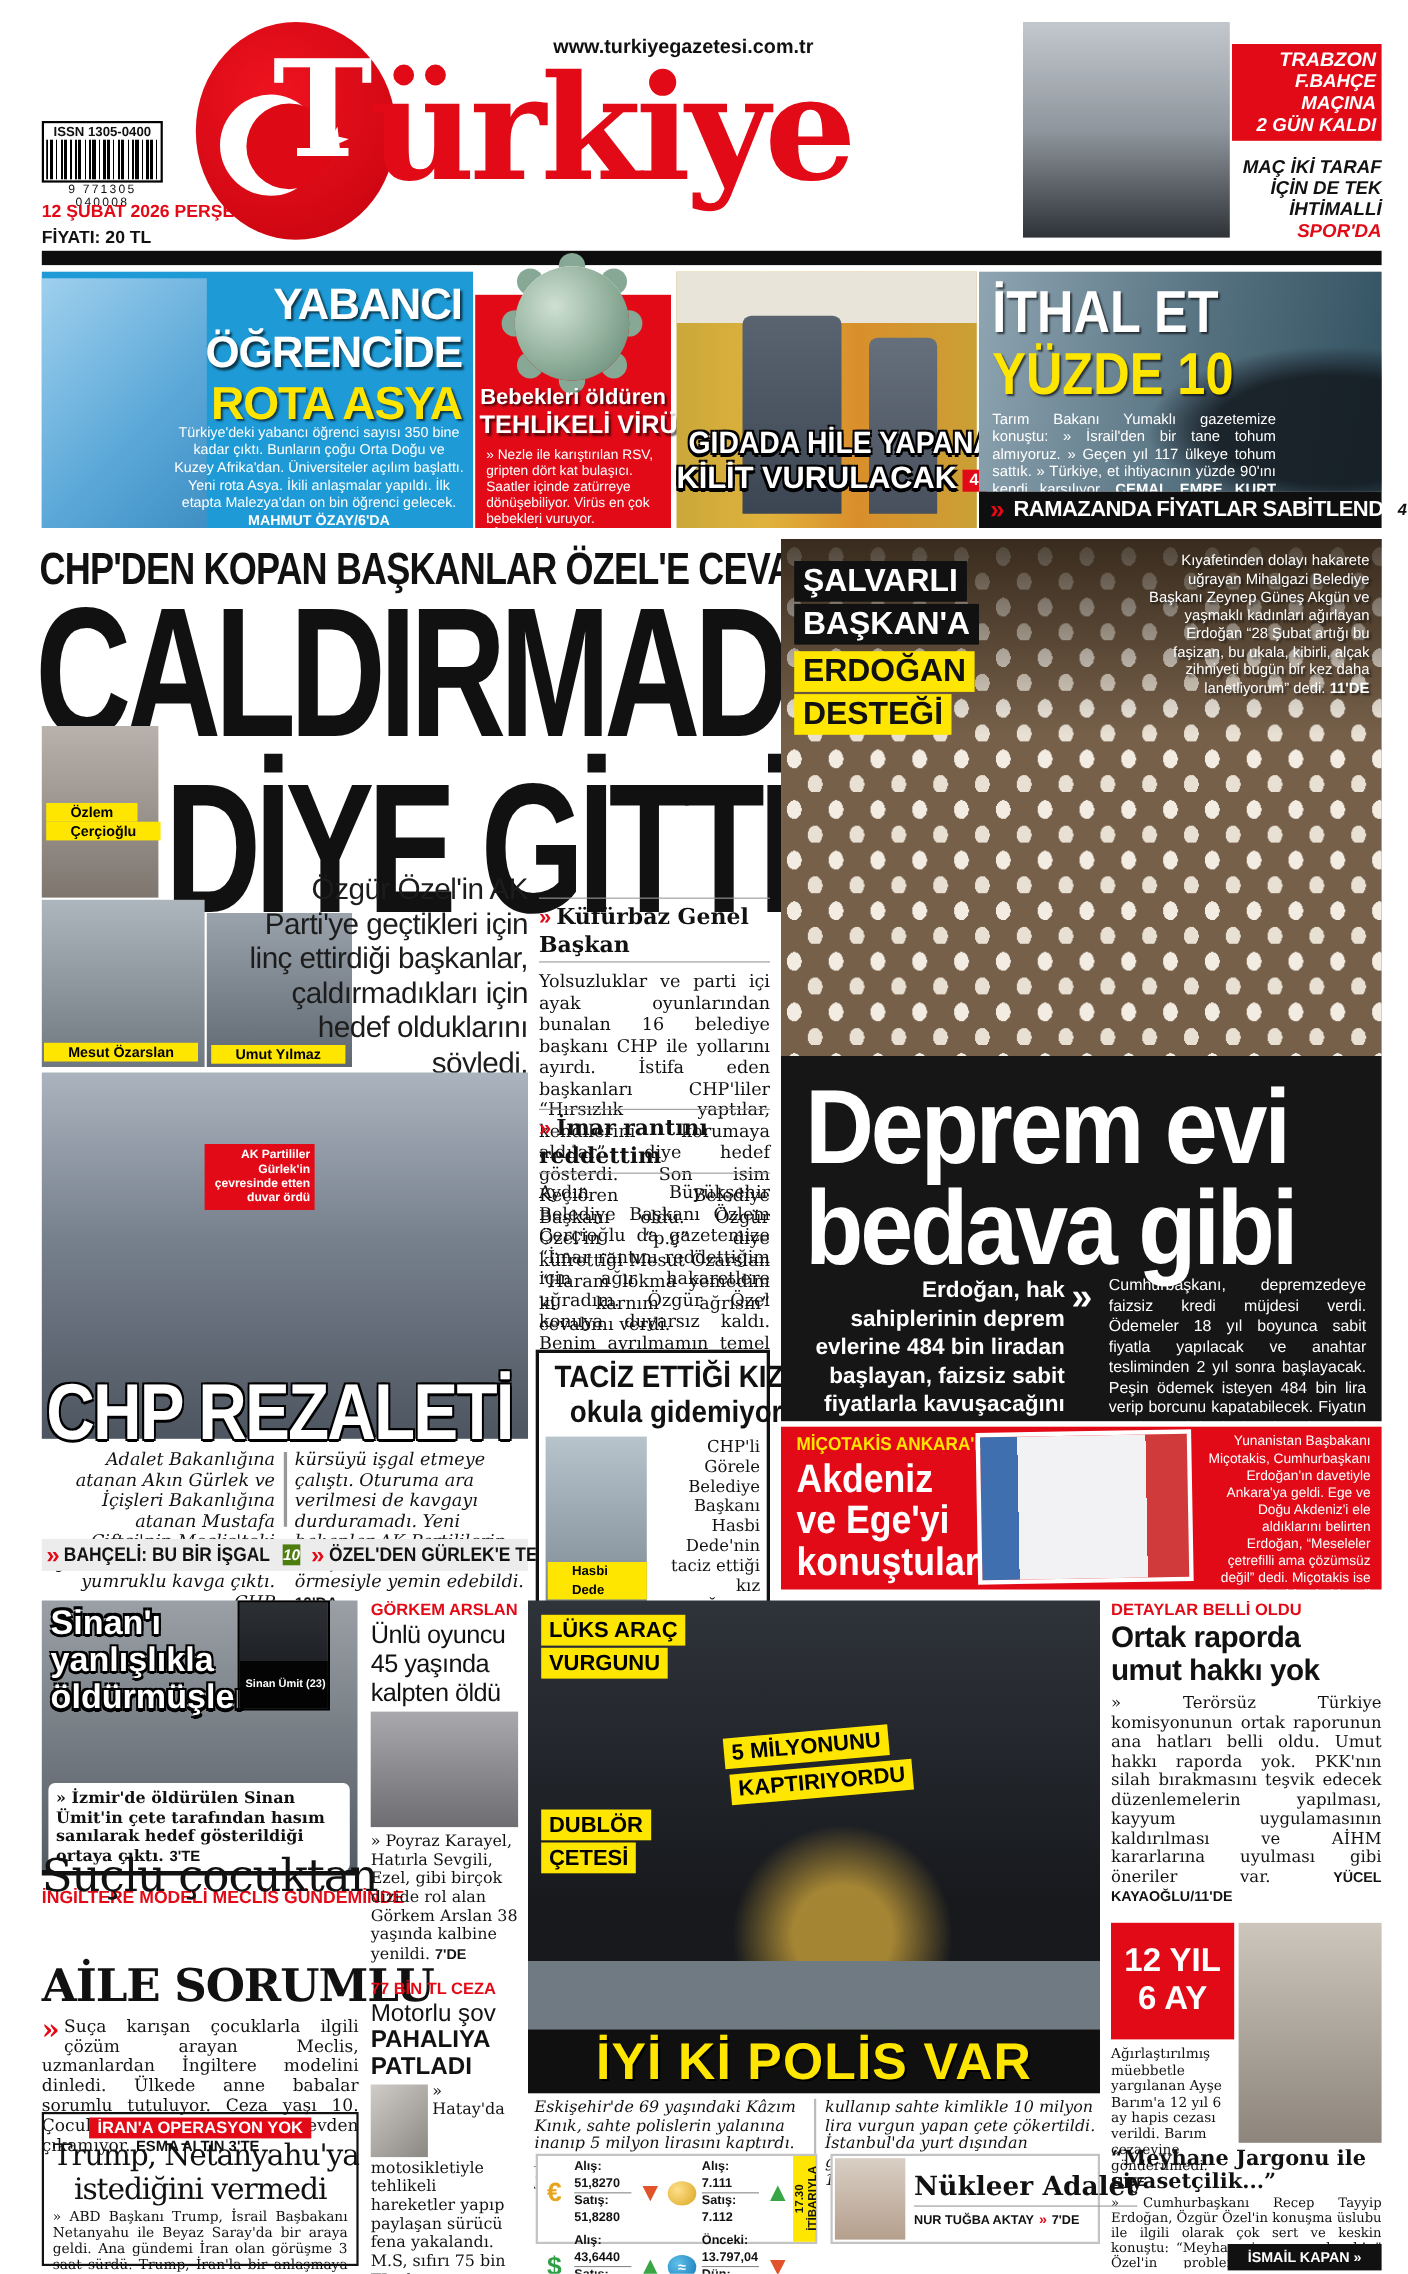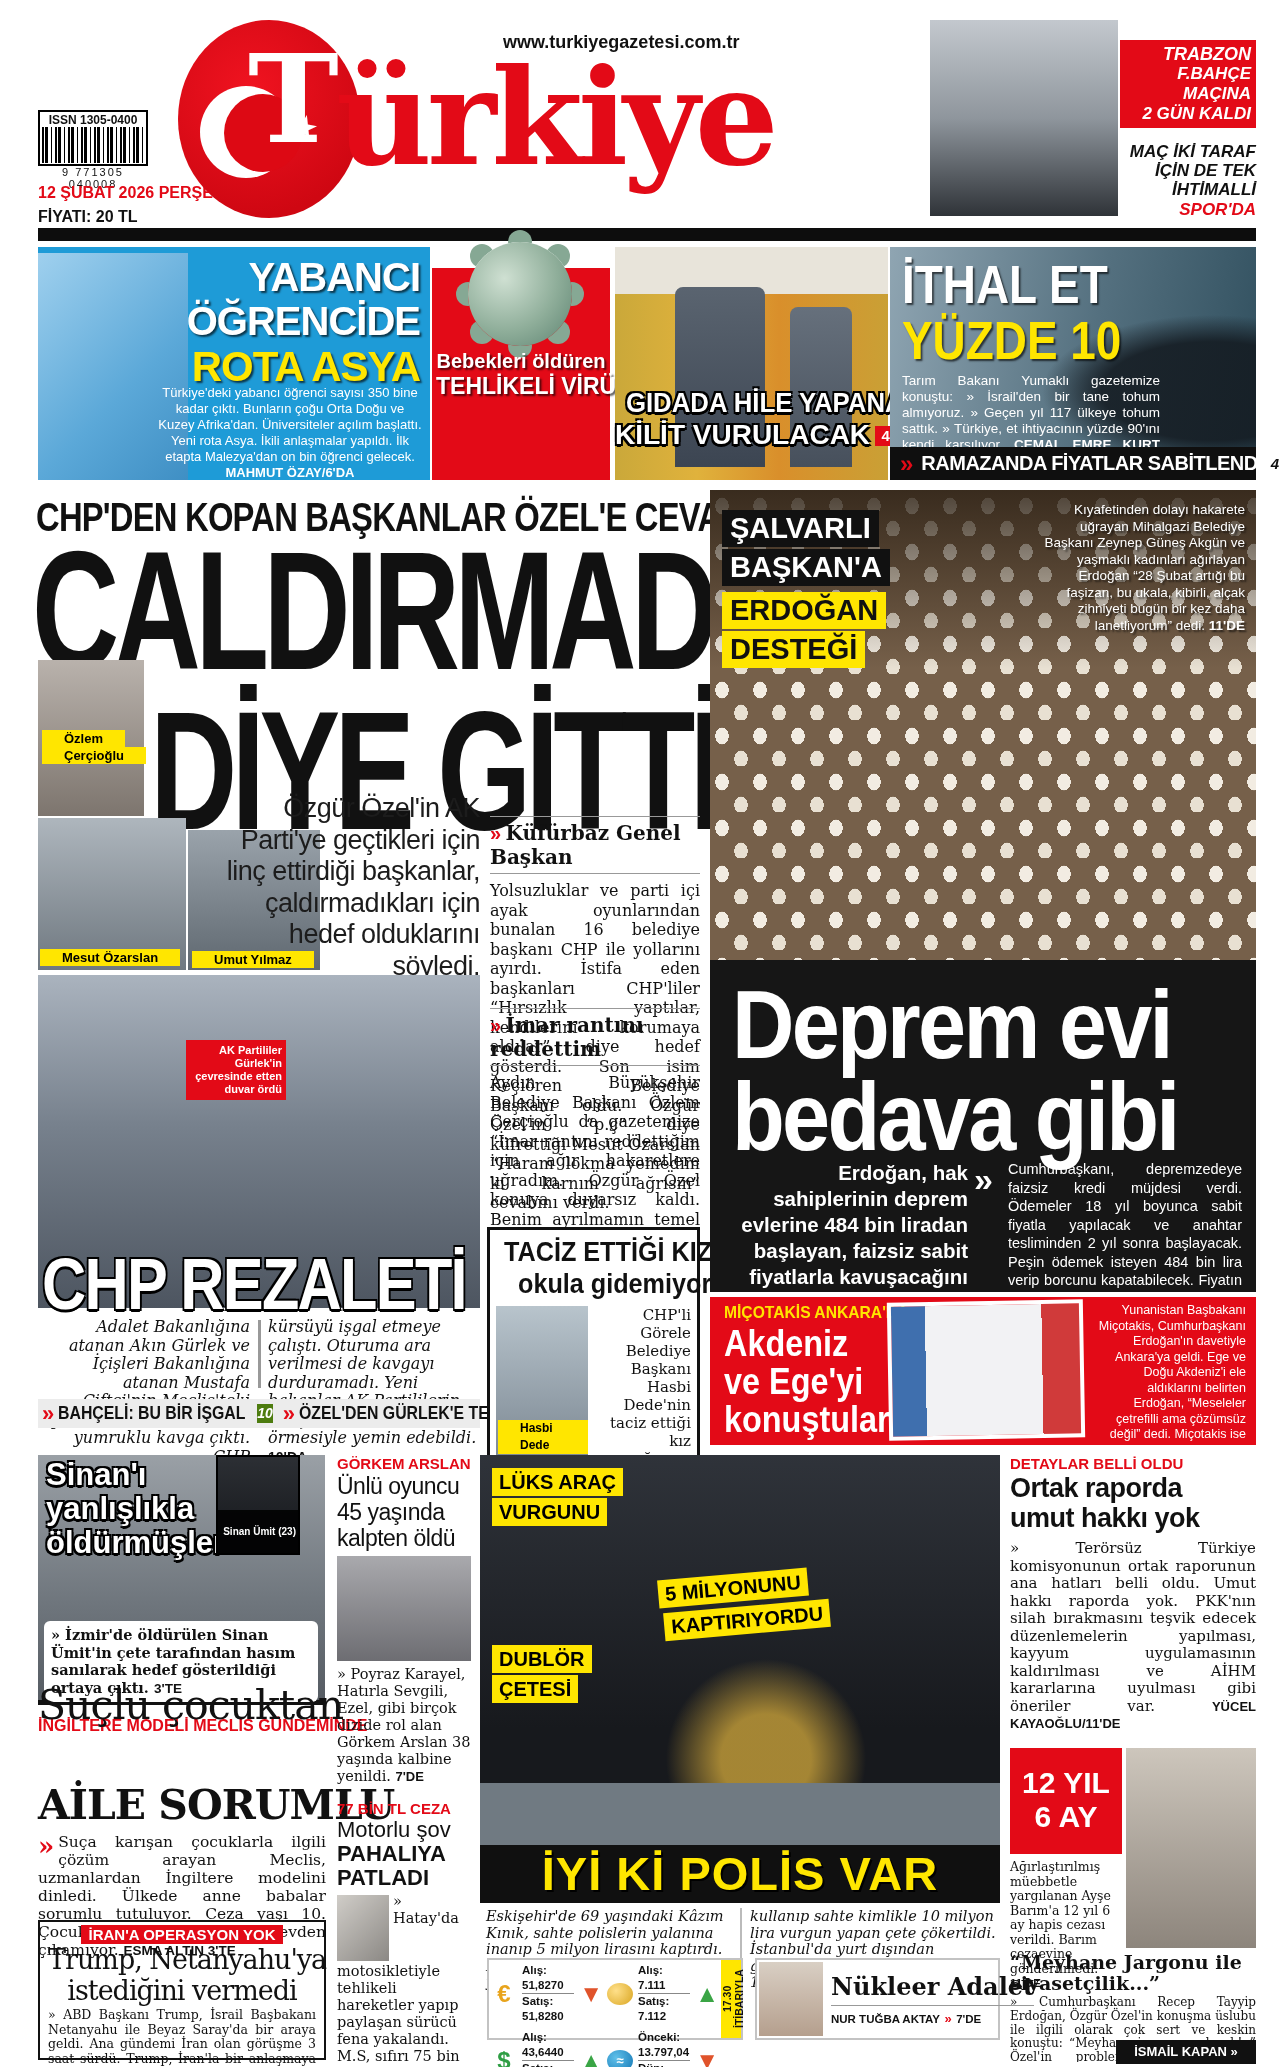--- a/index.html
+++ b/index.html
@@ -92,20 +92,24 @@
   <div class="abs wh tc" style="left:118px;top:138px;width:268px;font-size:13px;line-height:16px">
     <span>Türkiye'deki yabancı öğrenci sayısı 350 bine kadar çıktı. Bunların çoğu Orta Doğu ve Kuzey Afrika'dan. Üniversiteler açılım başlattı. Yeni rota Asya. İkili anlaşmalar yapıldı. İlk etapta Malezya'dan on bin öğrenci gelecek.</span>
     <span class="b">MAHMUT ÖZAY/6'DA</span>
   </div>
 </div>
 
 <div class="abs" style="left:432px;top:268px;width:178px;height:212px;background:#e30a17">
   <div class="abs spikeball" style="left:36px;top:-26px;width:104px;height:104px"></div>
   <div class="abs wh b tc nw shadow" style="left:4px;top:82px;width:170px;font-size:20px">Bebekleri öldüren</div>
   <div class="abs wh b tc nw shadow" style="left:4px;top:105px;width:170px;font-size:23px">TEHLİKELİ VİRÜS</div>
+  <div class="abs wh" style="left:10px;top:138px;width:160px;font-size:12.5px;line-height:14.5px">
+    <span>» Nezle ile karıştırılan RSV, gripten dört kat bulaşıcı. Saatler içinde zatürreye dönüşebiliyor. Virüs en çok bebekleri vuruyor.</span>
+    <span class="b" style="display:block">ZİYNETİ KOCABIYIK 2'DE</span>
+  </div>
 </div>
 
 <div class="abs" style="left:615px;top:247px;width:273px;height:233px;background:linear-gradient(180deg,#e8e4da 0 20%,transparent 20%),linear-gradient(90deg,#caa83a,#e0b23c 30%,#d98f2b 60%,#caa035)">
   <div class="abs" style="left:60px;top:40px;width:90px;height:180px;background:linear-gradient(180deg,#5a6470,#3c4552);border-radius:8px 8px 0 0"></div>
   <div class="abs" style="left:175px;top:60px;width:62px;height:160px;background:linear-gradient(180deg,#66707c,#47505c);border-radius:8px 8px 0 0"></div>
   <div class="abs wh b tc nw outline" style="left:0;top:140px;width:273px;font-size:28px;transform:scaleX(.92);transform-origin:center">GIDADA HİLE YAPANA</div>
   <div class="abs tc nw" style="left:0;top:172px;width:273px">
     <span class="wh b outline" style="font-size:28px">KİLİT VURULACAK</span>
     <span class="pagebox-red">4</span>
   </div>

